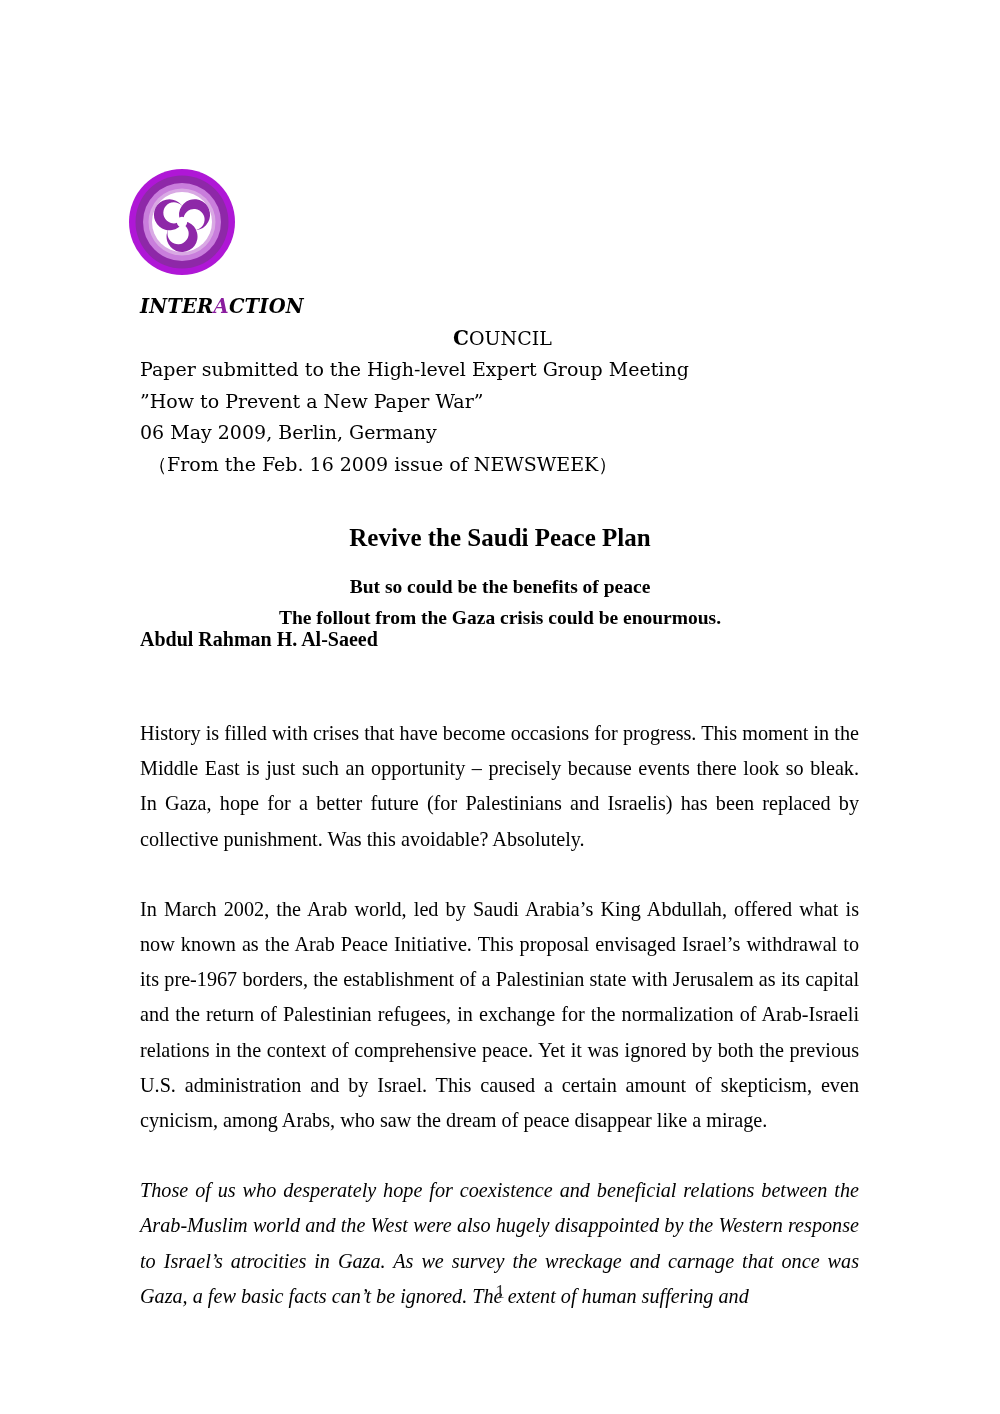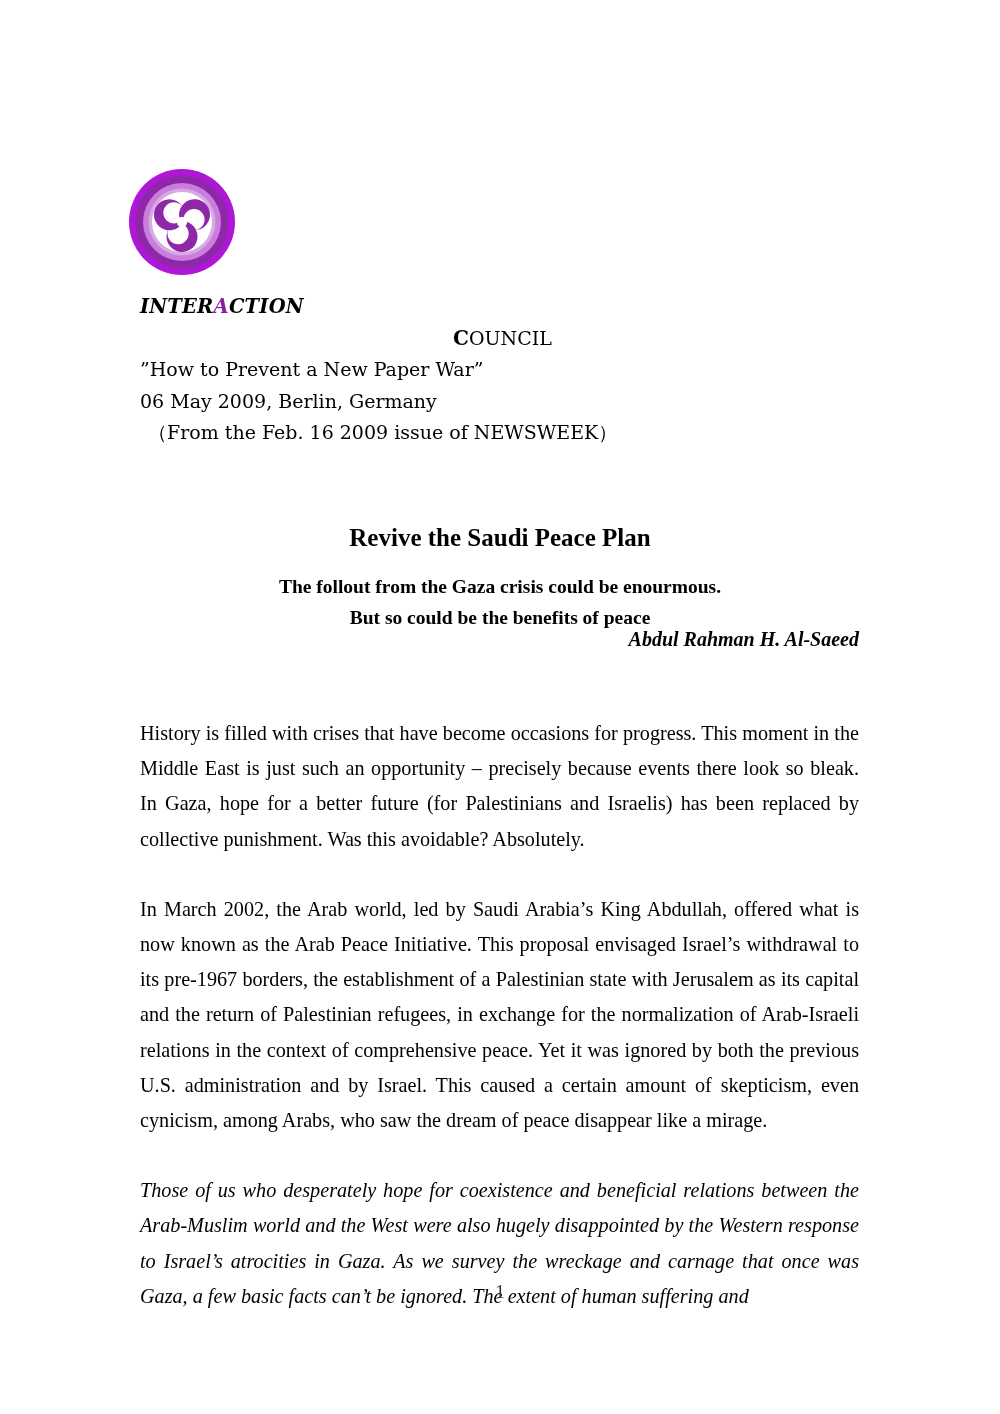--- a/index.html
+++ b/index.html
@@ -93,25 +93,23 @@
     line-height: 31px;
     margin: 0;
   }
 
   
   .author {
     position: absolute;
     left: 140px;
     top: 628px;
     width: 719px;
-    text-align: right;
     font-family: "Liberation Serif", serif;
     font-weight: 700;
     font-size: 20px;
-    font-style: italic;
   }
 
   
   .body-block {
     position: absolute;
     left: 140px;
     top: 716px;
     width: 719px;
   }
   .para {
@@ -170,29 +168,30 @@
       </g>
       <circle cx="54" cy="54" r="5.2" fill="#FFFFFF"></circle>
     </svg>
   </div>
 
   <div class="header-block">
     <div class="org-line1"><span>INTER</span><span class="accent">A</span><span>CTION</span></div>
 
     <div class="org-line2"><span class="cap">C</span><span>OUNCIL</span></div>
 
+    <div class="meta-line">Paper submitted to the High-level Expert Group Meeting</div>
     <div class="meta-line">”How to Prevent a New Paper War”</div>
     <div class="meta-line">06 May 2009, Berlin, Germany</div>
     <div class="meta-line indent">（From the Feb. 16 2009 issue of NEWSWEEK）</div>
   </div>
 
   <div class="title-block">
     <h1 class="doc-title">Revive the Saudi Peace Plan</h1>
+    <div class="doc-subtitle">But so could be the benefits of peace</div>
     <div class="doc-subtitle">The follout from the Gaza crisis could be enourmous.</div>
-    <div class="doc-subtitle">But so could be the benefits of peace</div>
   </div>
 
   <div class="author">Abdul Rahman H. Al-Saeed</div>
 
   <div class="body-block">
     <p class="para">History is filled with crises that have become occasions for progress. This moment in the Middle East is just such an opportunity – precisely because events there look so bleak. In Gaza, hope for a better future (for Palestinians and Israelis) has been replaced by collective punishment. Was this avoidable? Absolutely.</p>
     <p class="para">In March 2002, the Arab world, led by Saudi Arabia’s King Abdullah, offered what is now known as the Arab Peace Initiative. This proposal envisaged Israel’s withdrawal to its pre-1967 borders, the establishment of a Palestinian state with Jerusalem as its capital and the return of Palestinian refugees, in exchange for the normalization of Arab-Israeli relations in the context of comprehensive peace. Yet it was ignored by both the previous U.S. administration and by Israel. This caused a certain amount of skepticism, even cynicism, among Arabs, who saw the dream of peace disappear like a mirage.</p>
     <p class="para">Those of us who desperately hope for coexistence and beneficial relations between the Arab-Muslim world and the West were also hugely disappointed by the Western response to Israel’s atrocities in Gaza. As we survey the wreckage and carnage that once was Gaza, a few basic facts can’t be ignored. The extent of human suffering and</p>
   </div>
 

